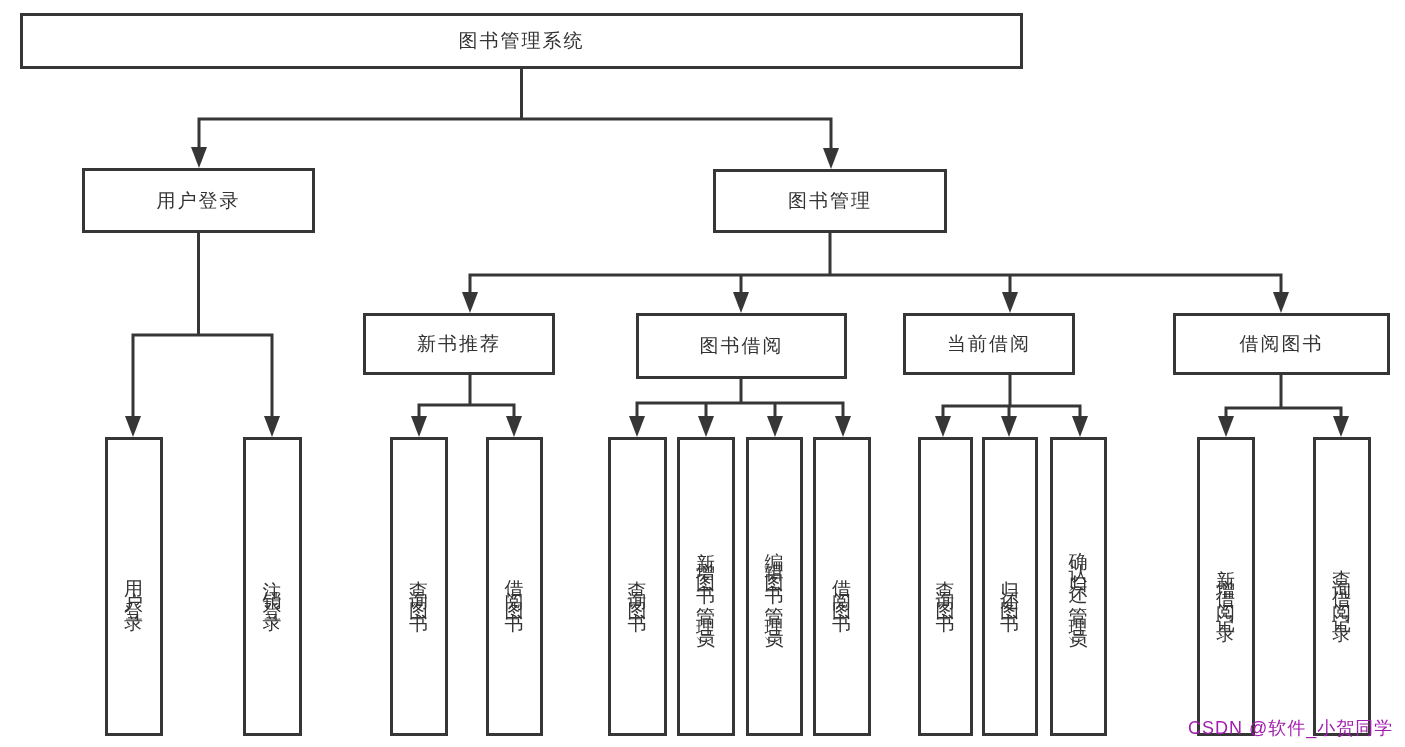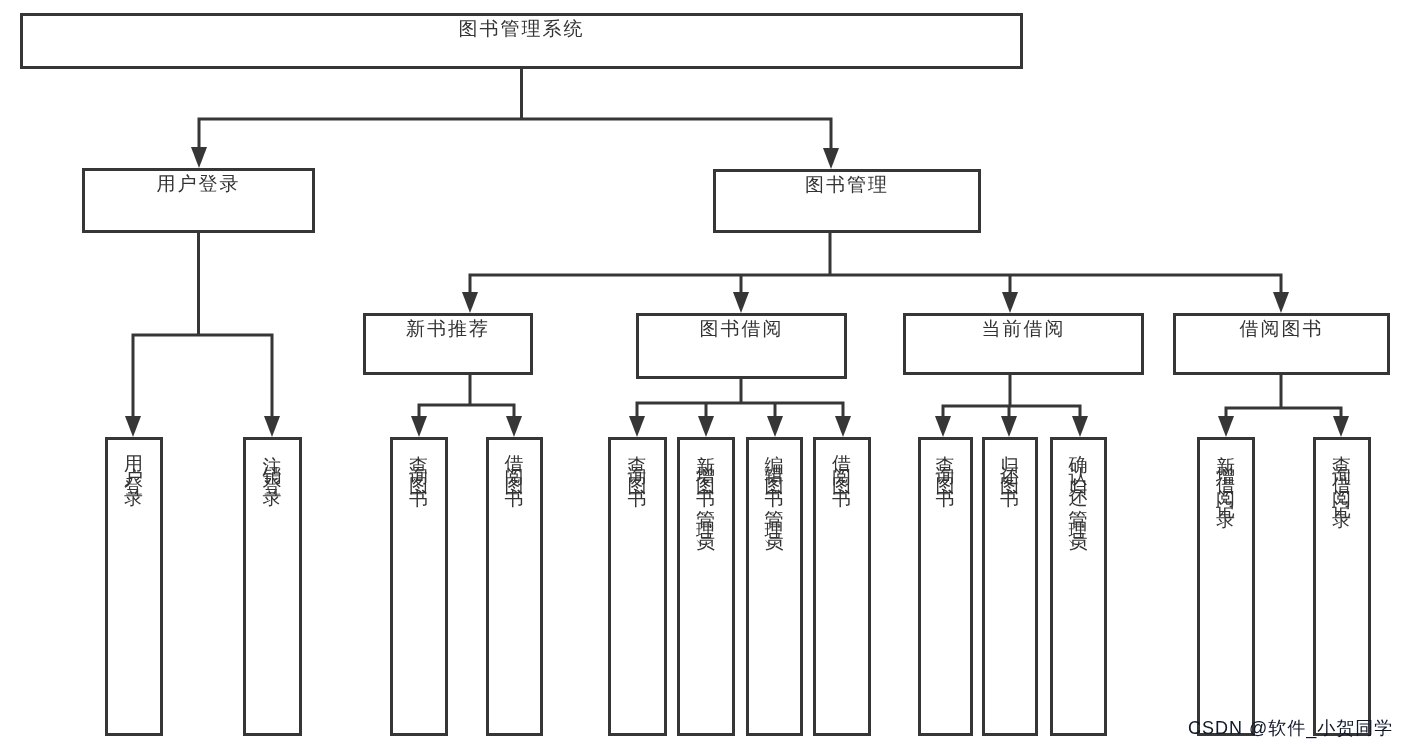--- a/index.html
+++ b/index.html
@@ -21,20 +21,21 @@
     left: 0;
     top: 0;
     z-index: 0;
   }
   .node {
     position: absolute;
     box-sizing: border-box;
     background: #ffffff;
     border: 3px solid #363636;
     display: flex;
+    align-items: center;
     justify-content: center;
     z-index: 1;
   }
   .node .hlabel {
     font-size: 19px;
     letter-spacing: 2px;
     white-space: nowrap;
   }
   .leaf .vlabel {
     writing-mode: vertical-rl;
@@ -43,21 +44,21 @@
     line-height: 1;
     white-space: nowrap;
   }
   .watermark {
     position: absolute;
     left: 1188px;
     top: 716px;
     z-index: 5;
     font-size: 18px;
     letter-spacing: 1px;
-    color: #0f172a;
+    color: #a21caf;
     white-space: nowrap;
   }
 </style>
 </head>
 <body>
 
 <div class="canvas">
 
   <svg class="connectors" width="1405" height="747" viewBox="0 0 1405 747">
     <g stroke="#363636" stroke-width="3" fill="none">
@@ -99,31 +100,31 @@
     </g>
   </svg>
 
   <div class="node" style="left:20px; top:13px; width:1003px; height:56px;">
     <span class="hlabel">图书管理系统</span>
   </div>
 
   <div class="node" style="left:82px; top:168px; width:233px; height:65px;">
     <span class="hlabel">用户登录</span>
   </div>
-  <div class="node" style="left:713px; top:169px; width:268px; height:64px;">
+  <div class="node" style="left:713px; top:169px; width:234px; height:64px;">
     <span class="hlabel">图书管理</span>
   </div>
 
-  <div class="node" style="left:363px; top:313px; width:170px; height:62px;">
+  <div class="node" style="left:363px; top:313px; width:192px; height:62px;">
     <span class="hlabel">新书推荐</span>
   </div>
   <div class="node" style="left:636px; top:313px; width:211px; height:66px;">
     <span class="hlabel">图书借阅</span>
   </div>
-  <div class="node" style="left:903px; top:313px; width:241px; height:62px;">
+  <div class="node" style="left:903px; top:313px; width:172px; height:62px;">
     <span class="hlabel">当前借阅</span>
   </div>
   <div class="node" style="left:1173px; top:313px; width:217px; height:62px;">
     <span class="hlabel">借阅图书</span>
   </div>
 
   <div class="node leaf" style="left:105px; top:437px; width:58px; height:299px;">
     <span class="vlabel">用户登录</span>
   </div>
   <div class="node leaf" style="left:243px; top:437px; width:59px; height:299px;">

